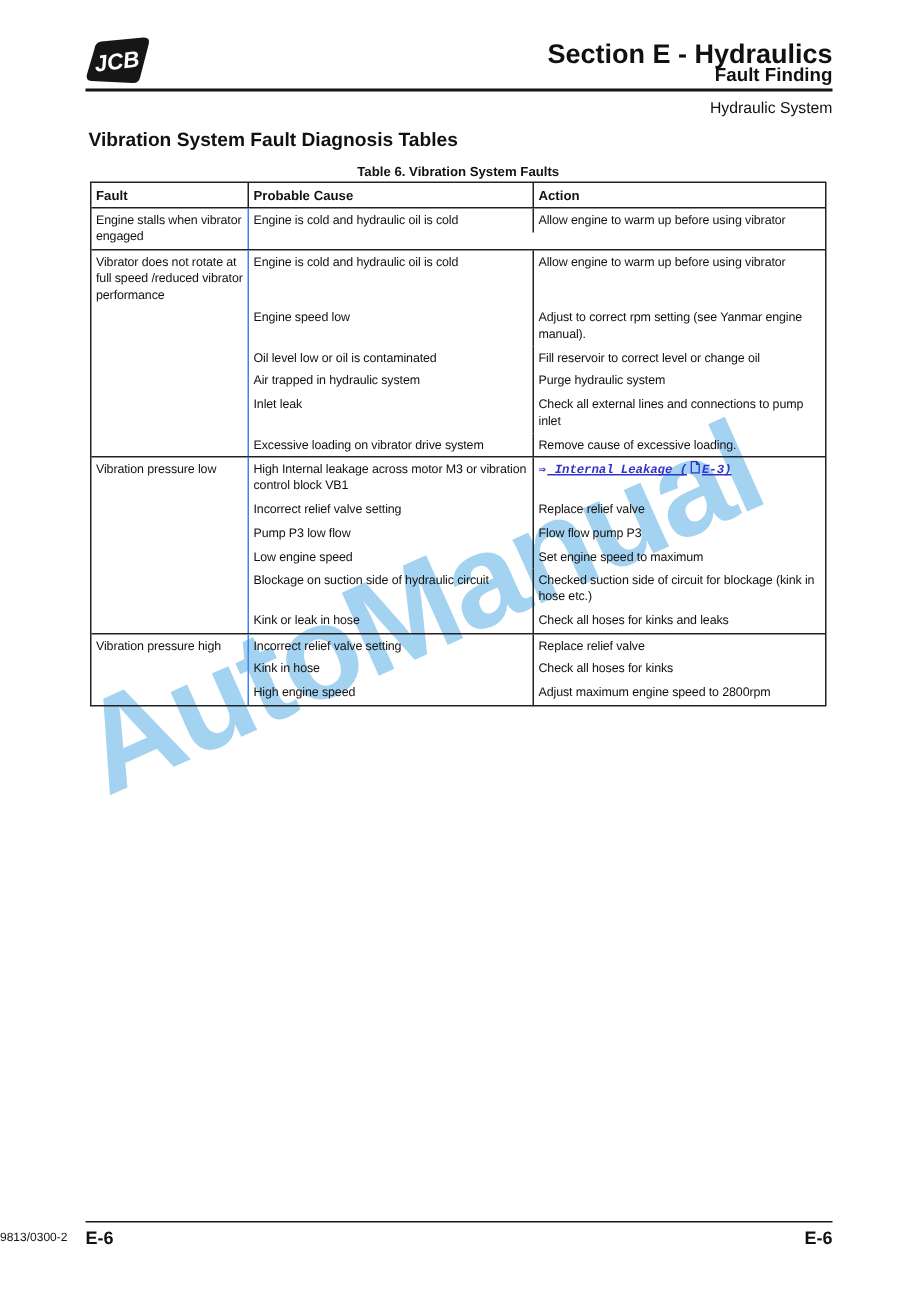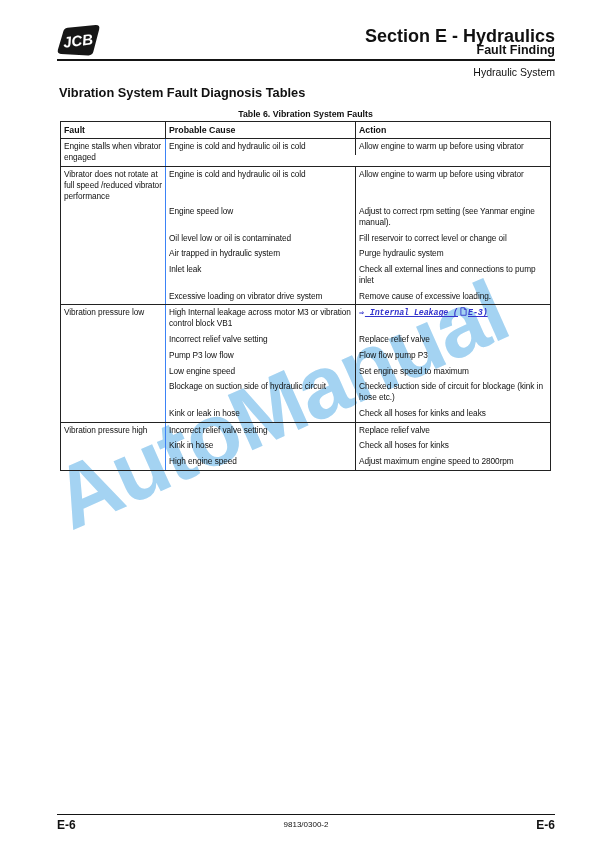--- a/index.html
+++ b/index.html
@@ -39,21 +39,21 @@
   .cause  { width:190px; border-right:1px solid #222; padding:2px 2px 3px 3px; }
   .action { flex:1; padding:2px 2px 3px 3px; }
   .pair-tall { min-height:37px; }
   .ref-link { font-weight:bold; font-style:italic; text-decoration:underline; cursor:pointer; }
   .ref-link .arrow { font-style:normal; text-decoration:none; display:inline-block; margin-right:1px; }
   .doc-ico { margin:0 1px -1px 2px; }
   
   .rule-bottom { position:absolute; top:814px; left:57px; width:498px; border-top:1.5px solid #151515; z-index:1; }
   .pg-left  { position:absolute; top:818px; left:57px;  font-size:12px; font-weight:bold; z-index:1; }
   .pg-right { position:absolute; top:818px; right:57px; font-size:12px; font-weight:bold; z-index:1; }
-  .doc-num  { position:absolute; top:820px; left:0; width:612px; text-align:center; font-size:8px; z-index:1; }
+  .doc-num  { position:absolute; top:820px; left:0; width:612px; text-align:left; font-size:8px; z-index:1; }
 </style>
 </head>
 <body>
 
 <div class="page">
 
   <div class="watermark" style="color: rgb(164, 211, 242);">AutoManual</div>
 
   <svg class="logo" width="50" height="36" viewBox="0 0 50 36" aria-hidden="true">
     <path d="M10 8.5 Q10.6 4.2 14.6 3.7 L42.6 1 Q47.2 0.8 46.2 5.2 L40.4 27.6 Q39.4 31.6 35.2 31.4 L8 30 Q4 29.8 4.9 25.8 Z" fill="#161616"></path>

